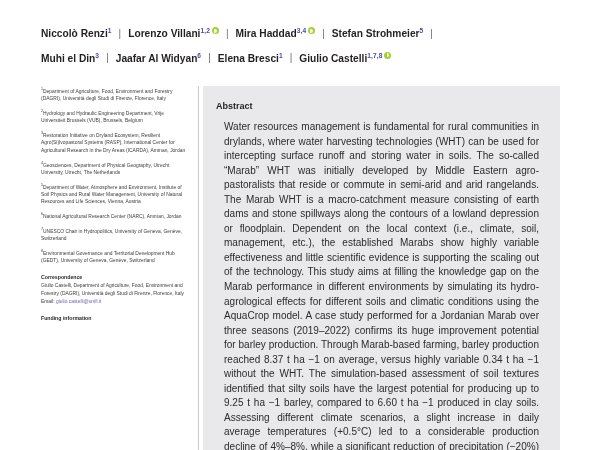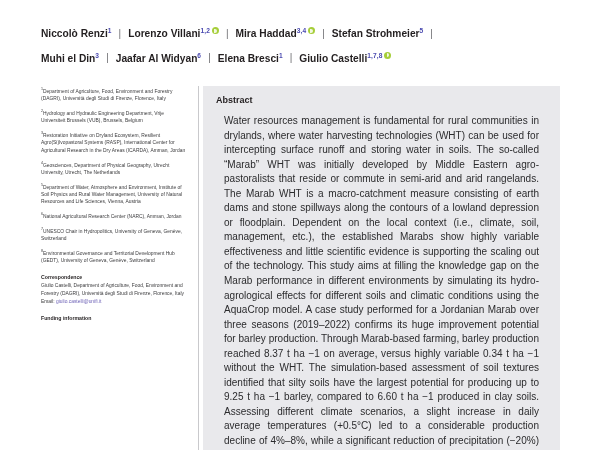--- a/index.html
+++ b/index.html
@@ -169,21 +169,21 @@
     background: #e9e9ec;
     overflow: hidden;
   }
   .abstract-inner {
     padding: 9px 13px 0 13px;
   }
   .abstract-head {
     font-size: 9px;
     font-weight: bold;
     color: #231f20;
-    margin: 0 0 7px 0;
+    margin: 6px 0 7px 0;
     line-height: 11px;
   }
   .abstract-body {
     font-size: 10px;
     line-height: 14.55px;
     color: #2b2b2d;
     text-align: justify;
     margin: 8px;
     letter-spacing: 0.01px;
   }

